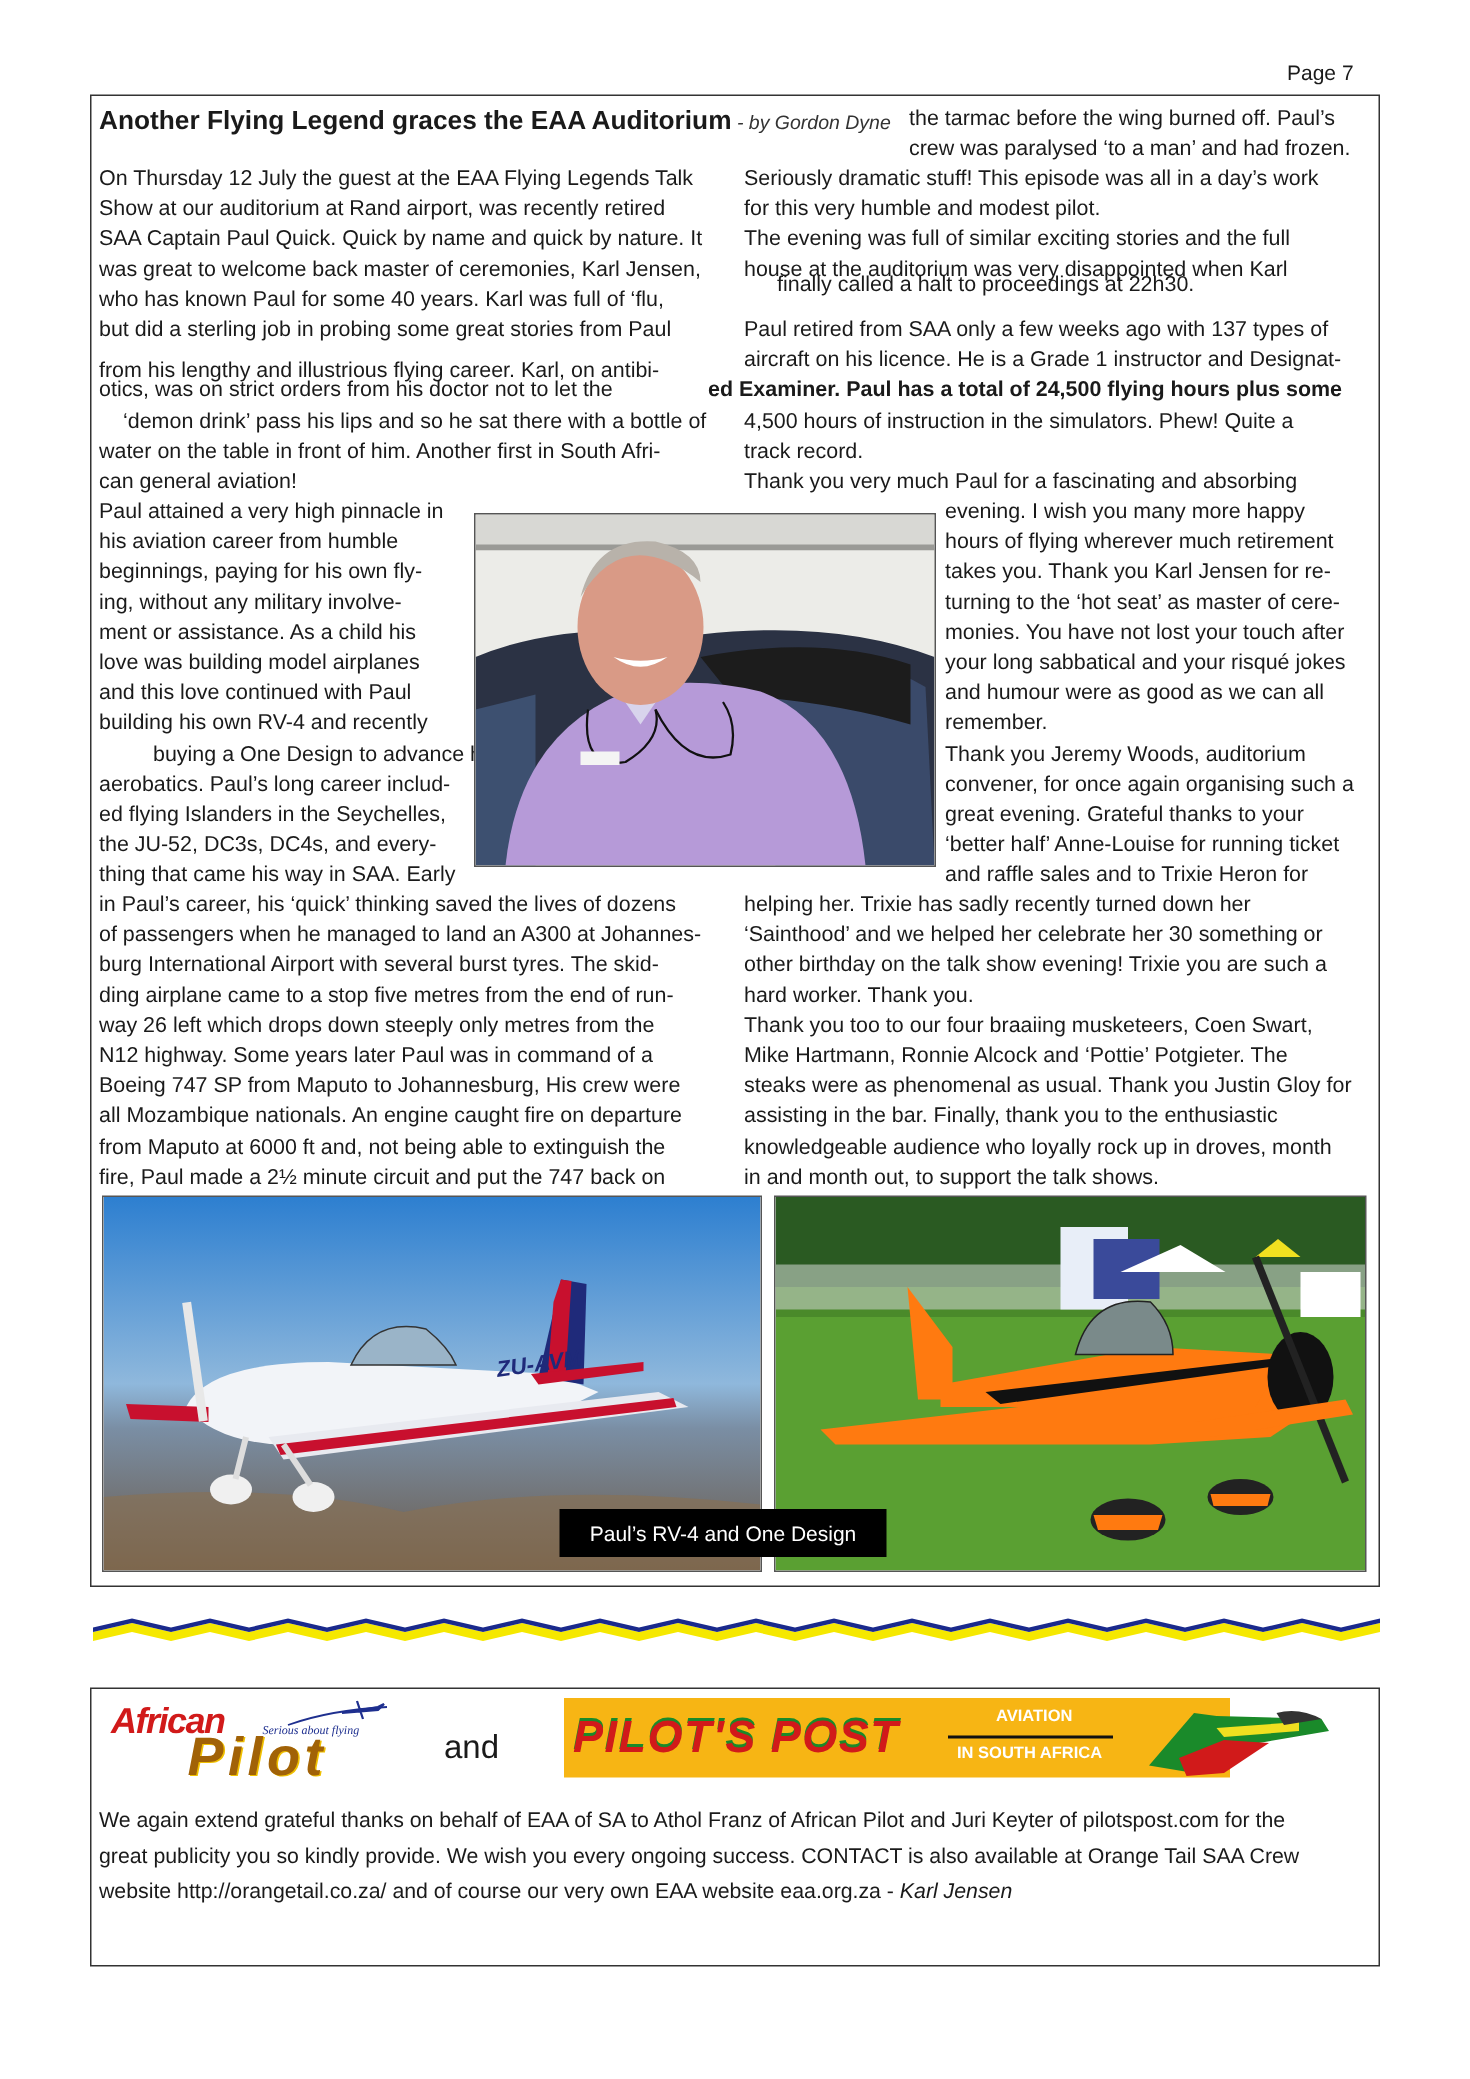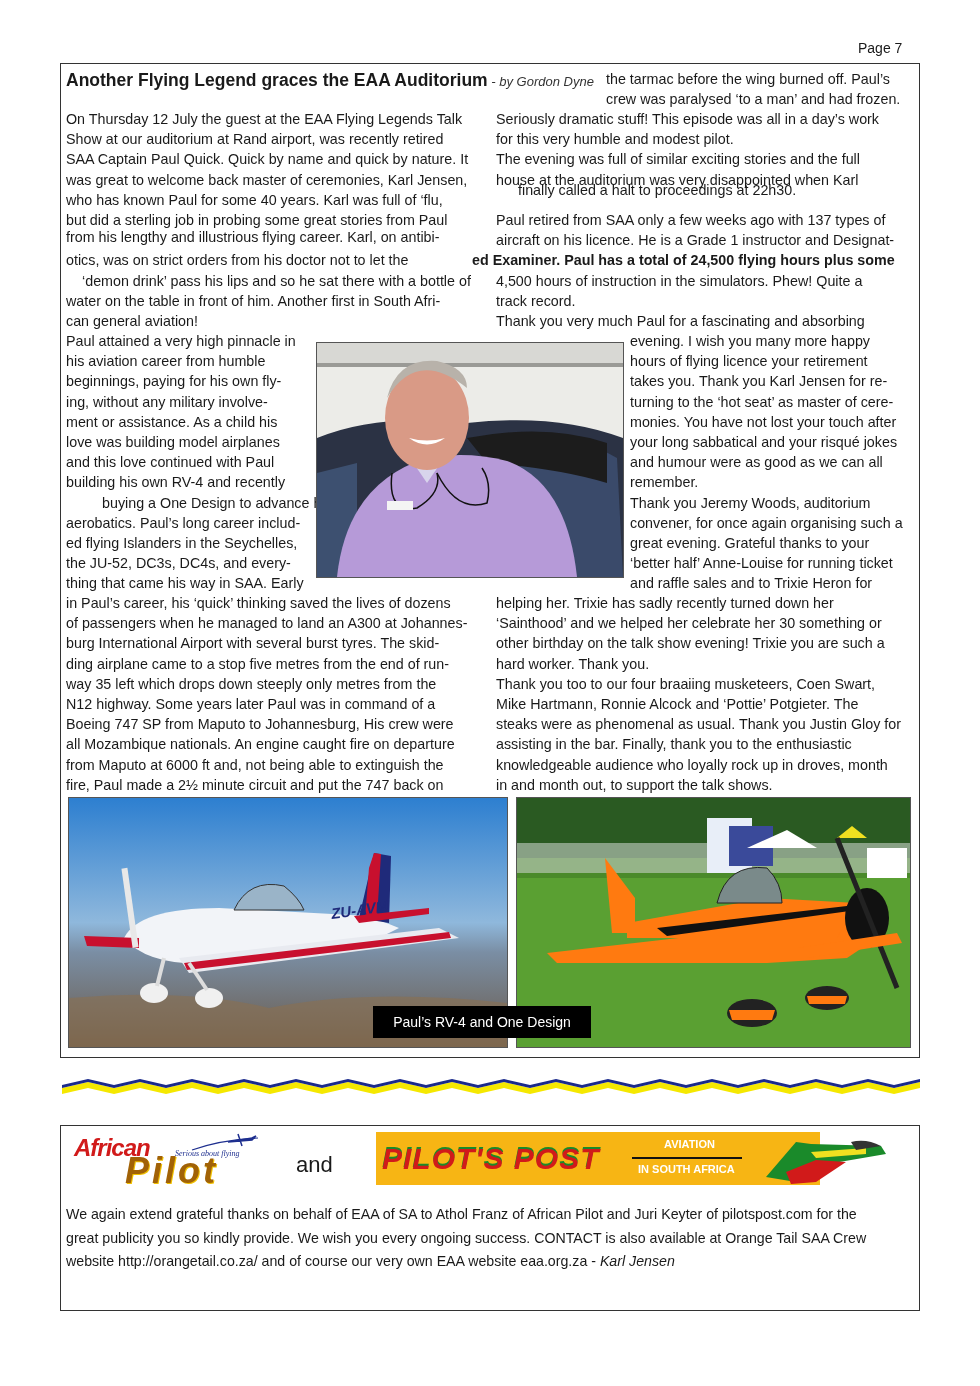--- a/index.html
+++ b/index.html
@@ -30,21 +30,21 @@
   <span>Another Flying Legend graces the EAA Auditorium</span><span class="byline"> - by Gordon Dyne</span>
 </div>
 
 <div id="lct">
     <div class="line" style="left: 66px; top: 109px;">On Thursday 12 July the guest at the EAA Flying Legends Talk</div>
     <div class="line" style="left: 66px; top: 129.2px;">Show at our auditorium at Rand airport, was recently retired</div>
     <div class="line" style="left: 66px; top: 149.4px;">SAA Captain Paul Quick. Quick by name and quick by nature. It</div>
     <div class="line" style="left: 66px; top: 169.6px;">was great to welcome back master of ceremonies, Karl Jensen,</div>
     <div class="line" style="left: 66px; top: 189.8px;">who has known Paul for some 40 years. Karl was full of ‘flu,</div>
     <div class="line" style="left: 66px; top: 210px;">but did a sterling job in probing some great stories from Paul</div>
-    <div class="line" style="left: 66px; top: 227px;">from his lengthy and illustrious flying career. Karl, on antibi-</div>
+    <div class="line" style="left: 66px; top: 237px;">from his lengthy and illustrious flying career. Karl, on antibi-</div>
     <div class="line" style="left: 66px; top: 250.4px;">otics, was on strict orders from his doctor not to let the</div>
     <div class="line" style="left: 66px; top: 270.6px; margin-left: 16px;">‘demon drink’ pass his lips and so he sat there with a bottle of</div>
     <div class="line" style="left: 66px; top: 290.8px;">water on the table in front of him. Another first in South Afri-</div>
     <div class="line" style="left: 66px; top: 311px;">can general aviation!</div>
   </div>
 
 <div id="lcw">
     <div class="line" style="left: 66px; top: 331px;">Paul attained a very high pinnacle in</div>
     <div class="line" style="left: 66px; top: 351.2px;">his aviation career from humble</div>
     <div class="line" style="left: 66px; top: 371.4px;">beginnings, paying for his own fly-</div>
@@ -58,21 +58,21 @@
     <div class="line" style="left: 66px; top: 533px;">ed flying Islanders in the Seychelles,</div>
     <div class="line" style="left: 66px; top: 553.2px;">the JU-52, DC3s, DC4s, and every-</div>
     <div class="line" style="left: 66px; top: 573.4px;">thing that came his way in SAA. Early</div>
   </div>
 
 <div id="lcb">
     <div class="line" style="left: 66px; top: 593px;">in Paul’s career, his ‘quick’ thinking saved the lives of dozens</div>
     <div class="line" style="left: 66px; top: 613.2px;">of passengers when he managed to land an A300 at Johannes-</div>
     <div class="line" style="left: 66px; top: 633.4px;">burg International Airport with several burst tyres. The skid-</div>
     <div class="line" style="left: 66px; top: 653.6px;">ding airplane came to a stop five metres from the end of run-</div>
-    <div class="line" style="left: 66px; top: 673.8px;">way 35 left which drops down steeply only metres from the</div>
+    <div class="line" style="left: 66px; top: 673.8px;">way 26 left which drops down steeply only metres from the</div>
     <div class="line" style="left: 66px; top: 694px;">N12 highway. Some years later Paul was in command of a</div>
     <div class="line" style="left: 66px; top: 714.2px;">Boeing 747 SP from Maputo to Johannesburg, His crew were</div>
     <div class="line" style="left: 66px; top: 734.4px;">all Mozambique nationals. An engine caught fire on departure</div>
     <div class="line" style="left: 66px; top: 754.6px;">from Maputo at 6000 ft and, not being able to extinguish the</div>
     <div class="line" style="left: 66px; top: 774.8px;">fire, Paul made a 2½ minute circuit and put the 747 back on</div>
   </div>
 
 <div id="rct">
     <div class="line" style="left: 606px; top: 69px;">the tarmac before the wing burned off. Paul’s</div>
     <div class="line" style="left: 606px; top: 89.2px;">crew was paralysed ‘to a man’ and had frozen.</div>
@@ -85,21 +85,21 @@
     <div class="line" style="left: 496px; top: 180px; margin-left: 22px;">finally called a halt to proceedings at 22h30.</div>
     <div class="line" style="left: 496px; top: 210px;">Paul retired from SAA only a few weeks ago with 137 types of</div>
     <div class="line" style="left: 496px; top: 230.2px;">aircraft on his licence. He is a Grade 1 instructor and Designat-</div>
     <div class="line" style="left: 472px; top: 250.4px; font-weight: bold;">ed Examiner. Paul has a total of 24,500 flying hours plus some</div>
     <div class="line" style="left: 496px; top: 270.6px;">4,500 hours of instruction in the simulators. Phew! Quite a</div>
     <div class="line" style="left: 496px; top: 290.8px;">track record.</div>
     <div class="line" style="left: 496px; top: 311px;">Thank you very much Paul for a fascinating and absorbing</div>
   </div>
 <div id="rcw">
     <div class="line" style="left: 630px; top: 331px;">evening. I wish you many more happy</div>
-    <div class="line" style="left: 630px; top: 351.2px;">hours of flying licence your retirement</div>
+    <div class="line" style="left: 630px; top: 351.2px;">hours of flying wherever much retirement</div>
     <div class="line" style="left: 630px; top: 371.4px;">takes you. Thank you Karl Jensen for re-</div>
     <div class="line" style="left: 630px; top: 391.6px;">turning to the ‘hot seat’ as master of cere-</div>
     <div class="line" style="left: 630px; top: 411.8px;">monies. You have not lost your touch after</div>
     <div class="line" style="left: 630px; top: 432px;">your long sabbatical and your risqué jokes</div>
     <div class="line" style="left: 630px; top: 452.2px;">and humour were as good as we can all</div>
     <div class="line" style="left: 630px; top: 472.4px;">remember.</div>
     <div class="line" style="left: 630px; top: 492.6px;">Thank you Jeremy Woods, auditorium</div>
     <div class="line" style="left: 630px; top: 512.8px;">convener, for once again organising such a</div>
     <div class="line" style="left: 630px; top: 533px;">great evening. Grateful thanks to your</div>
     <div class="line" style="left: 630px; top: 553.2px;">‘better half’ Anne-Louise for running ticket</div>

